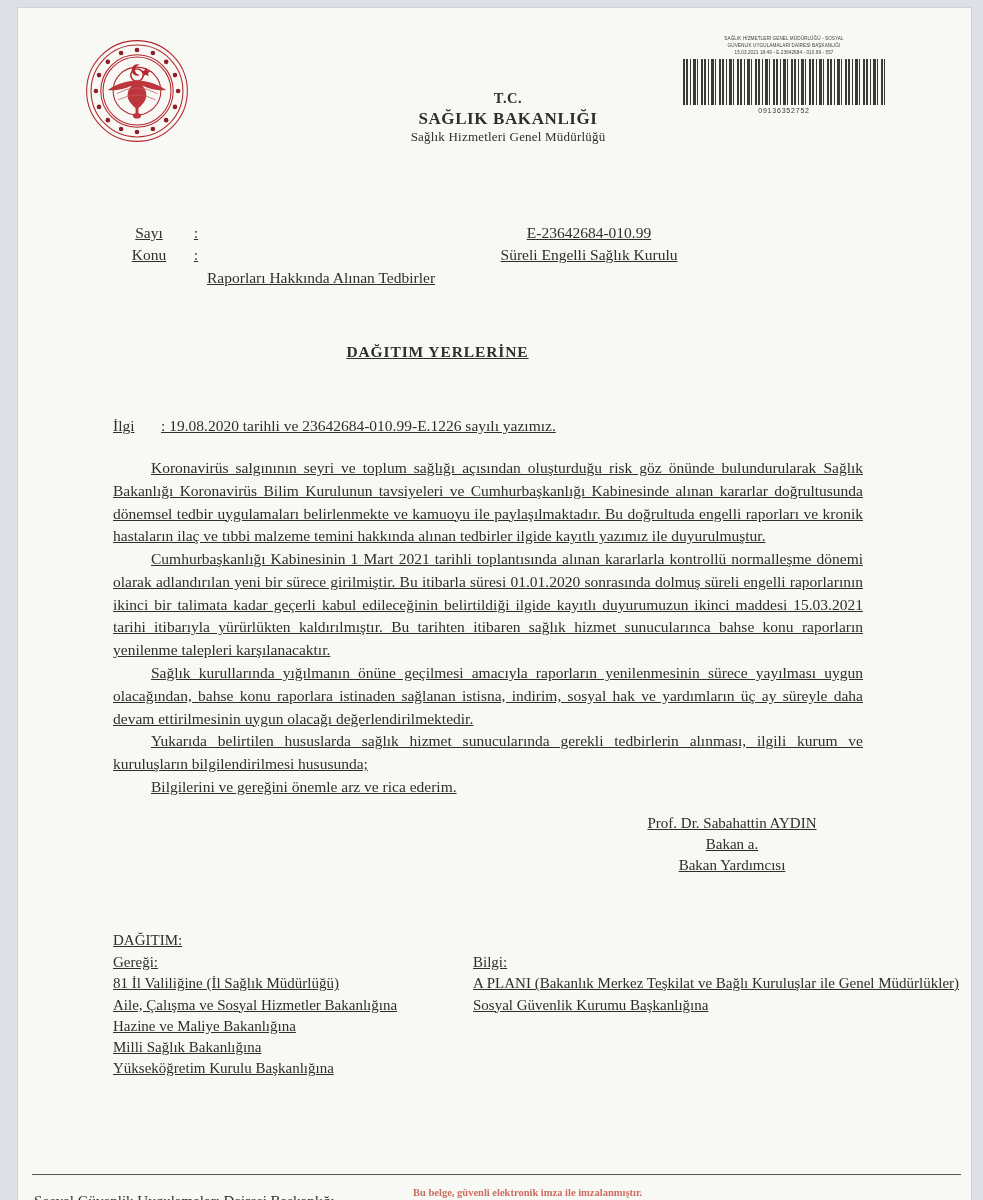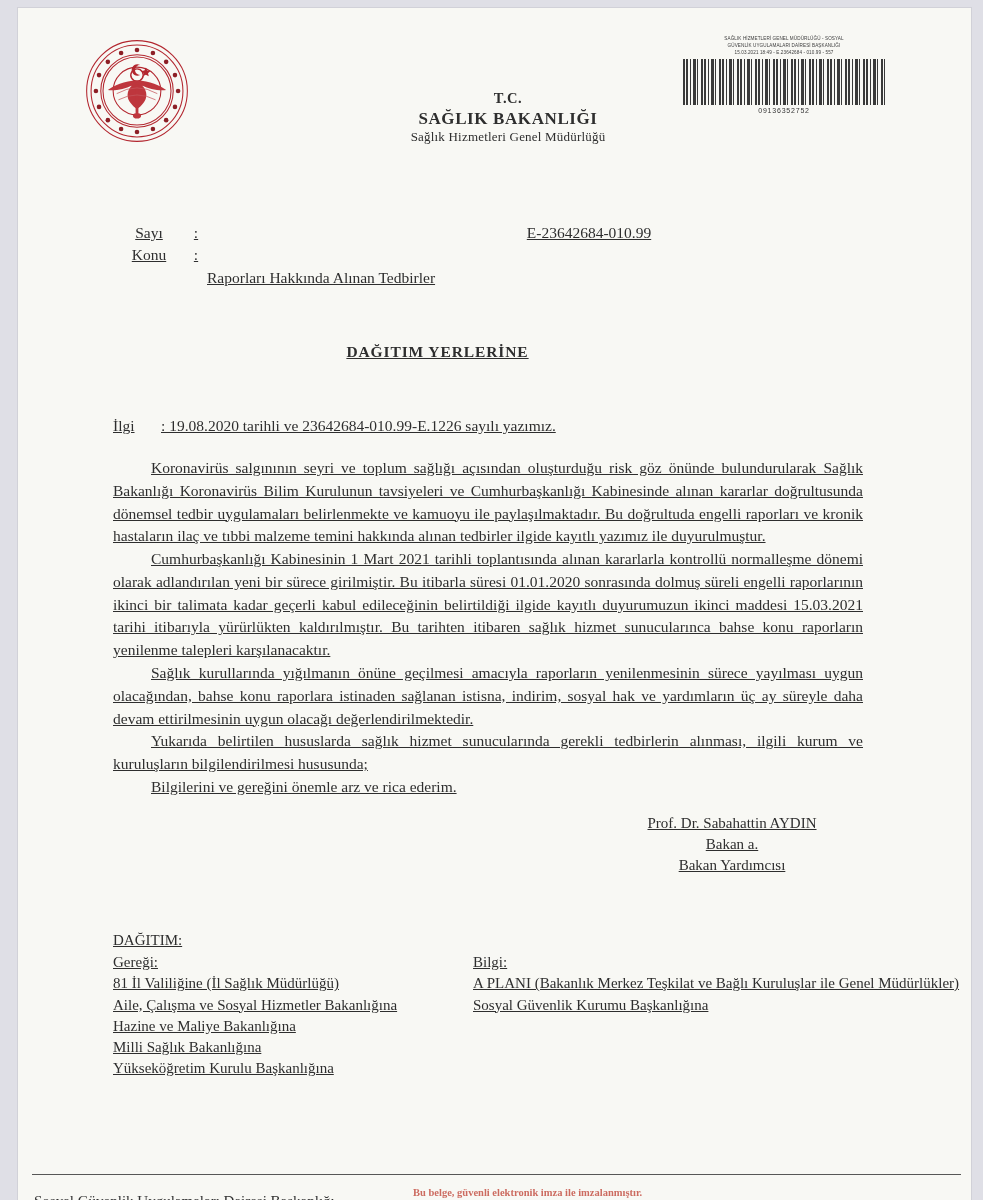--- a/index.html
+++ b/index.html
@@ -289,20 +289,21 @@
 
     <div class="meta-block">
       <div class="meta-row">
         <span class="meta-label">Sayı</span>
         <span class="meta-colon">:</span>
         <span class="meta-value">E-23642684-010.99</span>
       </div>
       <div class="meta-row">
         <span class="meta-label">Konu</span>
         <span class="meta-colon">:</span>
+        <span class="meta-value">Süreli Engelli Sağlık Kurulu</span>
       </div>
       <div class="meta-value-cont">Raporları Hakkında Alınan Tedbirler</div>
     </div>
 
     <div class="recipient">DAĞITIM YERLERİNE</div>
 
     <div class="ilgi-block">
       <span class="ilgi-label">İlgi</span>
       <span class="ilgi-value">: 19.08.2020 tarihli ve 23642684-010.99-E.1226 sayılı yazımız.</span>
     </div>

